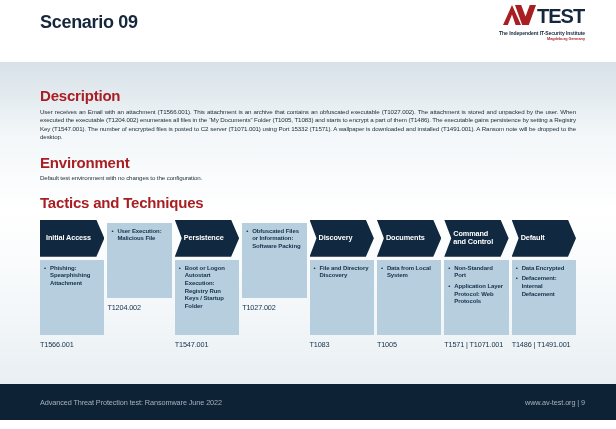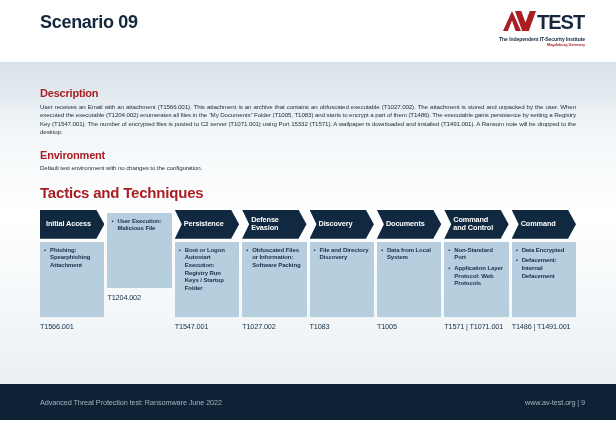--- a/index.html
+++ b/index.html
@@ -28,21 +28,21 @@
   .page-title {
     position: absolute;
     left: 40px; top: 12px;
     font-size: 18px;
     font-weight: bold;
     color: #14273c;
     letter-spacing: -0.3px;
   }
   .logo {
     position: absolute;
-    right: 31px; top: 11px;
+    right: 31px; top: 5px;
     width: 98px;
     text-align: right;
   }
   .logo-tag {
     font-size: 5px;
     font-weight: bold;
     color: #14273c;
     letter-spacing: -0.05px;
     margin-top: 1px;
     white-space: nowrap;
@@ -54,21 +54,21 @@
     margin-top: 1px;
   }
   
   .band {
     height: 335px;
     padding: 25px 40px 0 40px;
     background: linear-gradient(180deg, #d7e1e8 0%, #f3f7f9 22%, #ffffff 45%, #f3f7f9 75%, #e7edf1 100%);
   }
   .section-heading {
     color: #a81e23;
-    font-size: 11px;
+    font-size: 15px;
     font-weight: bold;
     letter-spacing: -0.2px;
   }
   .big-heading {
     font-size: 15px;
     margin-top: 11px;
   }
   .body-text {
     margin-top: 4px;
     font-size: 6.2px;
@@ -81,21 +81,21 @@
   .env-text { margin-top: 3px; text-align: left; }
   
   .ttable {
     margin-top: 9px;
     display: grid;
     grid-template-columns: repeat(8, 1fr);
     column-gap: 3px;
   }
   .tcol { position: relative; }
   .th {
-    height: 29px;
+    height: 37px;
     background: #102940;
     color: #ffffff;
     display: flex;
     align-items: center;
     padding-left: 9px;
     clip-path: polygon(0 0, calc(100% - 8px) 0, 100% 50%, calc(100% - 8px) 100%, 0 100%, 7px 50%);
   }
   .tcol:first-child .th {
     clip-path: polygon(0 0, calc(100% - 8px) 0, 100% 50%, calc(100% - 8px) 100%, 0 100%);
     padding-left: 6px;
@@ -212,23 +212,20 @@
         <div class="cell">
             <div class="bullet-item">
               <span class="bullet">•</span>
               <span>Boot or Logon Autostart Execution: Registry Run Keys / Startup Folder</span>
             </div>
           </div>
         <div class="tid">T1547.001</div>
       </div>
 
       <div class="tcol">
-        <div class="th">
-          <span class="th-label">Defense Evasion</span>
-        </div>
         <div class="cell">
             <div class="bullet-item">
               <span class="bullet">•</span>
               <span>Obfuscated Files or Information: Software Packing</span>
             </div>
           </div>
         <div class="tid">T1027.002</div>
       </div>
 
       <div class="tcol">
@@ -269,21 +266,21 @@
             <div class="bullet-item">
               <span class="bullet">•</span>
               <span>Application Layer Protocol: Web Protocols</span>
             </div>
           </div>
         <div class="tid">T1571 | T1071.001</div>
       </div>
 
       <div class="tcol">
         <div class="th">
-          <span class="th-label">Command</span>
+          <span class="th-label">Default</span>
         </div>
         <div class="cell">
             <div class="bullet-item">
               <span class="bullet">•</span>
               <span>Data Encrypted</span>
             </div>
             <div class="bullet-item">
               <span class="bullet">•</span>
               <span>Defacement: Internal Defacement</span>
             </div>

